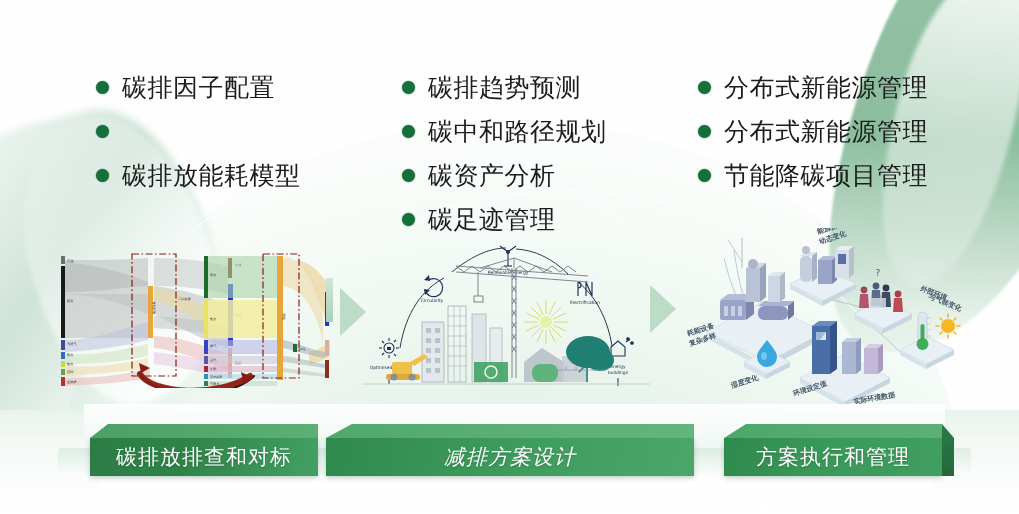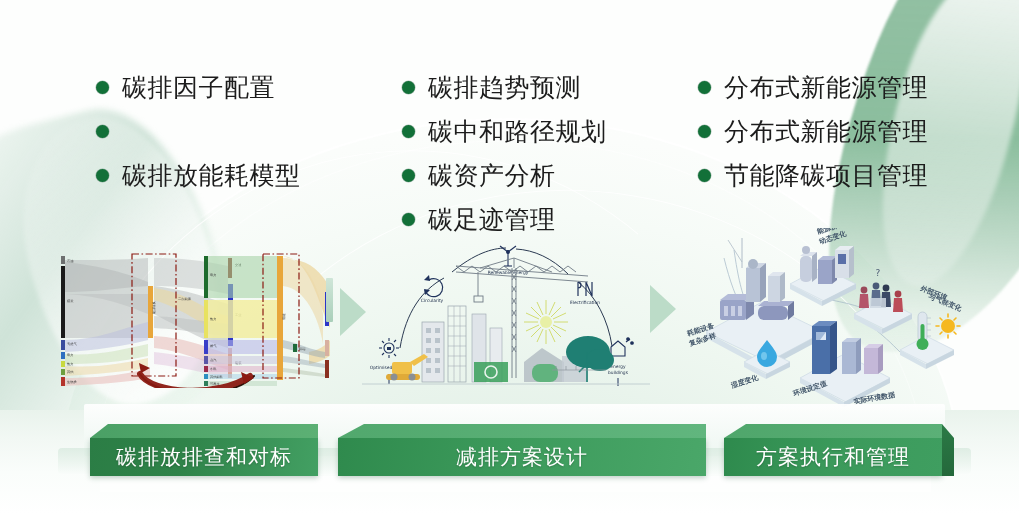--- a/index.html
+++ b/index.html
@@ -205,22 +205,22 @@
   .bar::before { 
     content: "";
     position: absolute;
     left: 0; right: 0; top: -14px; height: 14px;
     background: linear-gradient(180deg, #5fae78, #3f9a5f);
   }
   .bar-1 { left: 90px; width: 228px;
     background: linear-gradient(100deg, #2b7d45 0%, #2f8349 40%, #43a063 100%); }
   .bar-1::before { clip-path: polygon(18px 0, 100% 0, 100% 100%, 0 100%);
     background: linear-gradient(100deg, #4aa065, #5cb074); }
-  .bar-2 { left: 338px; width: 368px;
-    background: linear-gradient(100deg, #2f8a4d 0%, #3c9a5b 45%, #4aa769 100%); }
+  .bar-2 { left: 326px; width: 368px;
+    background: linear-gradient(100deg, #2f8a4d 0%, #3c9a5b 45%, #4aa769 100%); font-style: italic; }
   .bar-2::before { clip-path: polygon(26px 0, 100% 0, 100% 100%, 0 100%);
     background: linear-gradient(100deg, #51a86d, #61b67e); }
   .bar-3 { left: 724px; width: 218px;
     background: linear-gradient(100deg, #2e8a4d 0%, #3b9a5b 50%, #3f9e60 100%); }
   .bar-3::before { clip-path: polygon(22px 0, 100% 0, 100% 100%, 0 100%);
     background: linear-gradient(100deg, #4fa66b, #5bb077); }
   .bar-3::after {
     content: "";
     position: absolute;
     right: -12px; top: -14px;

